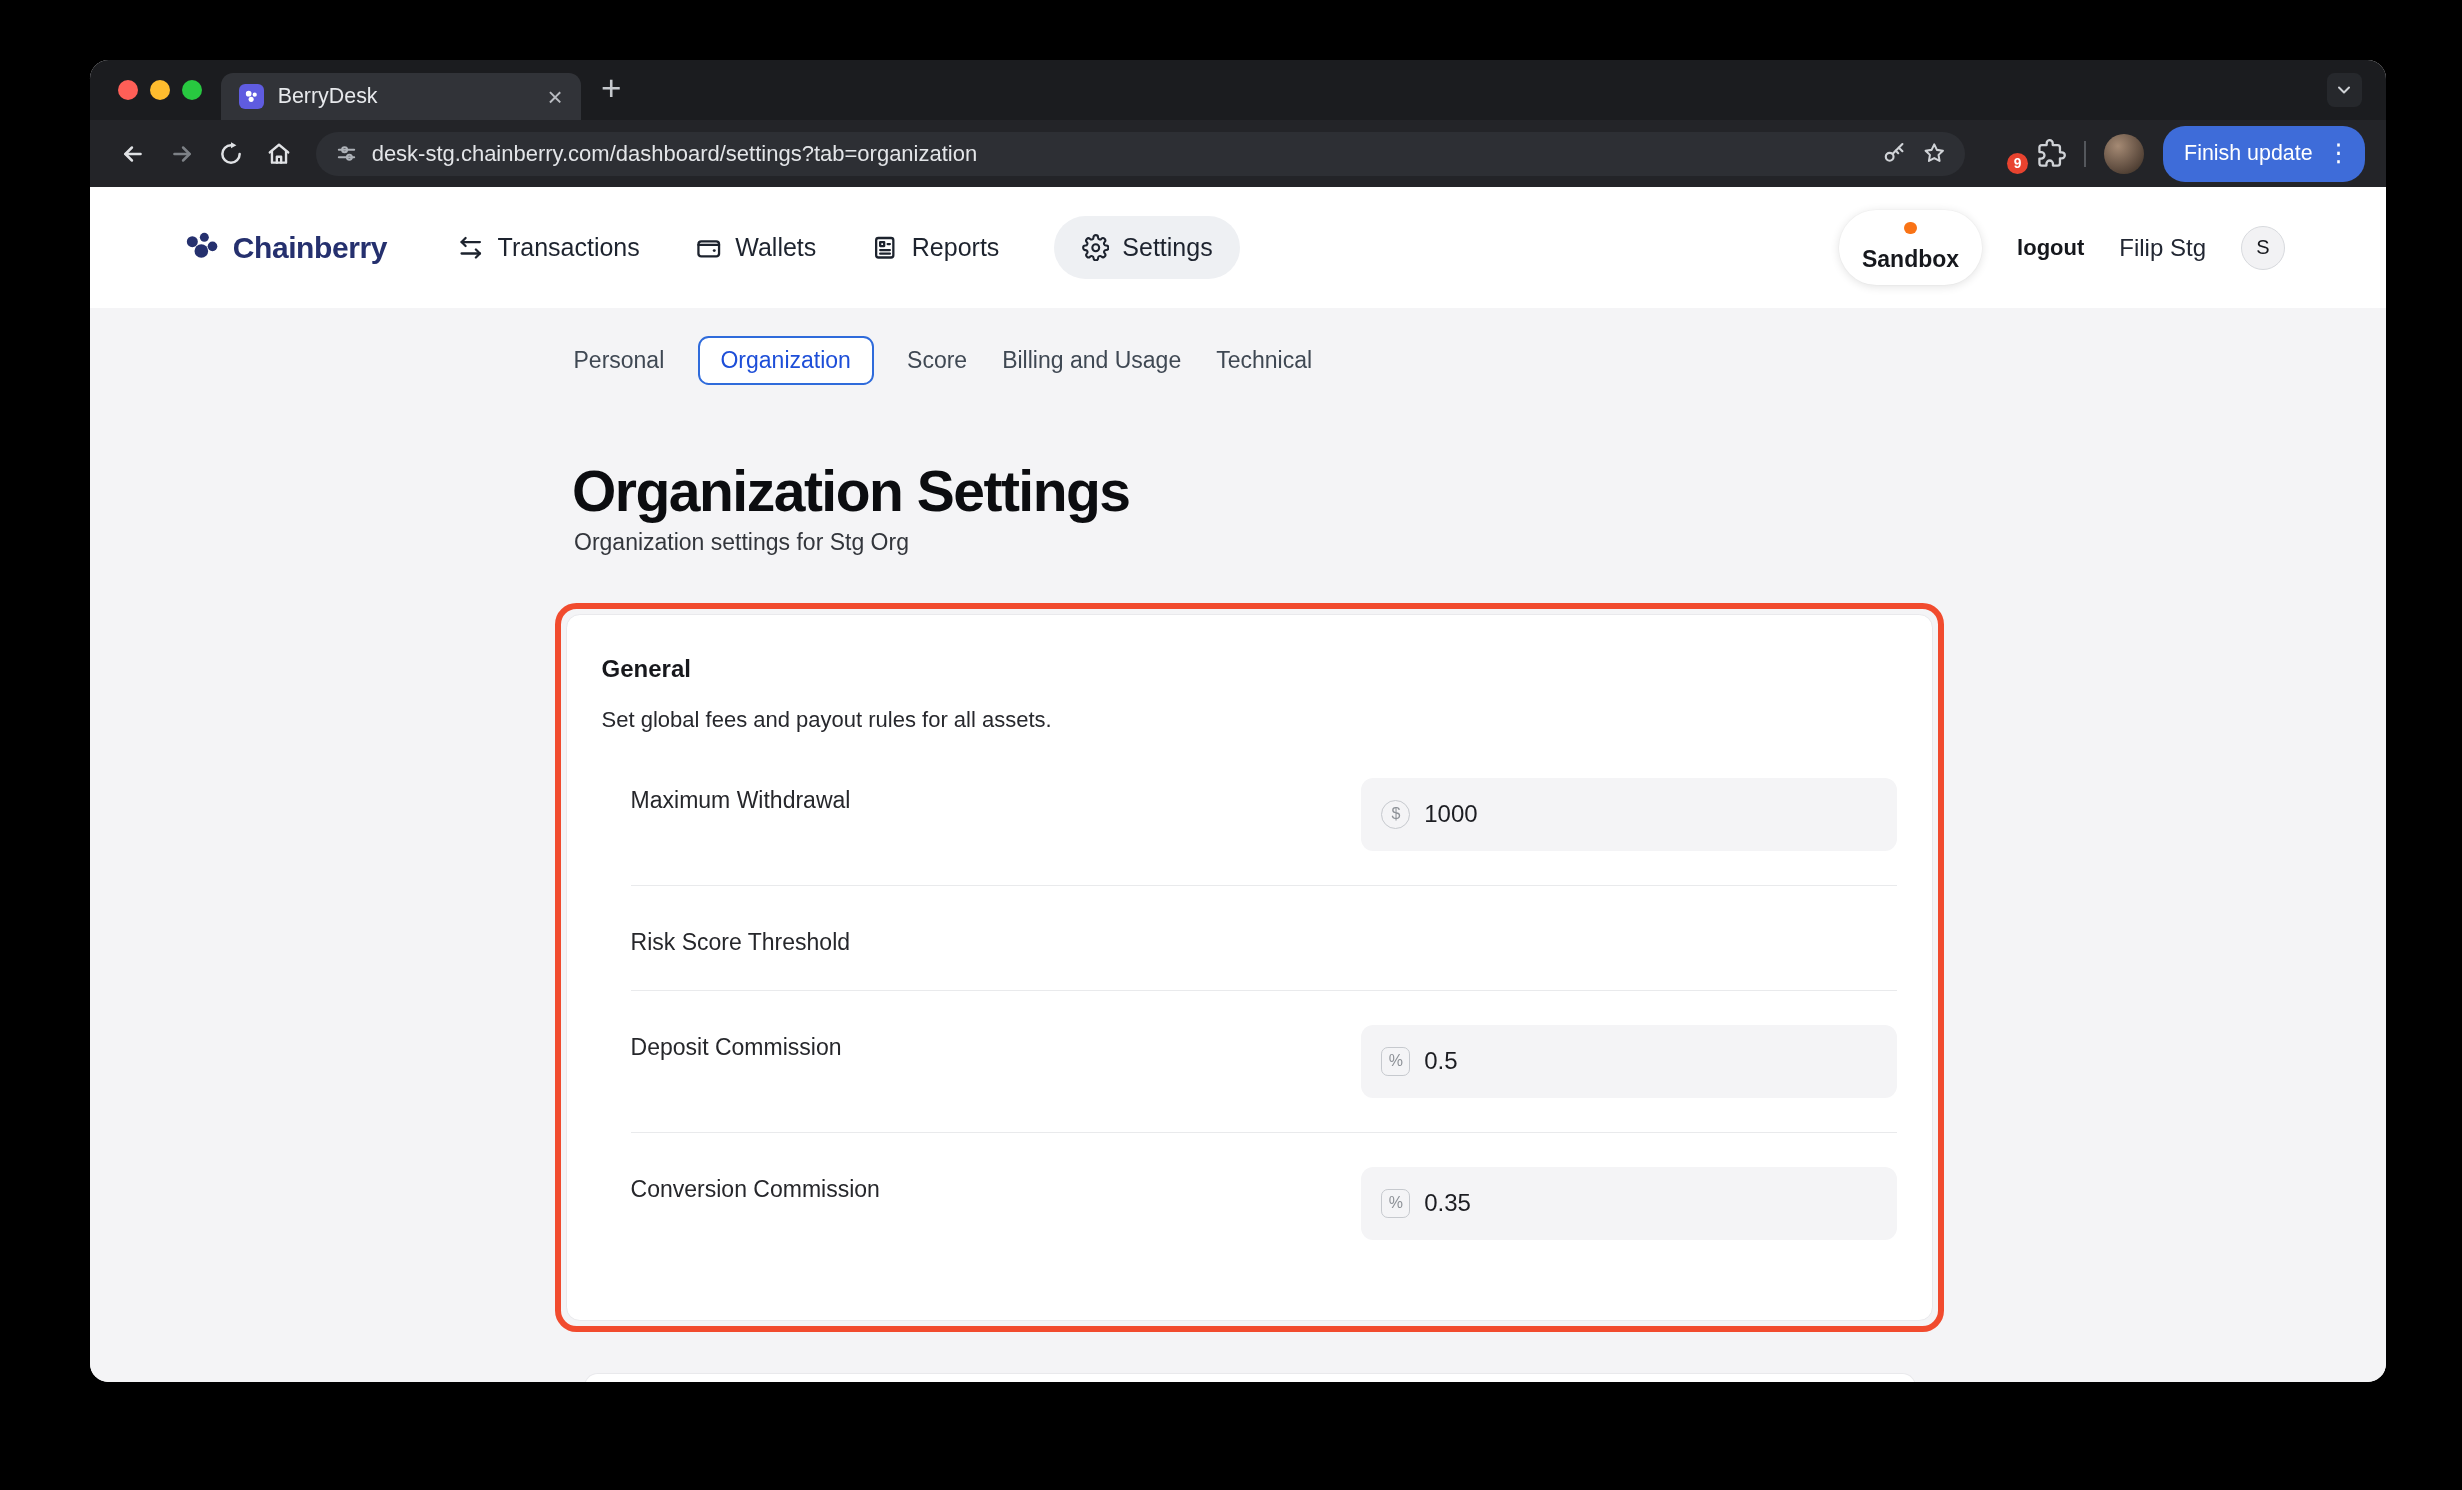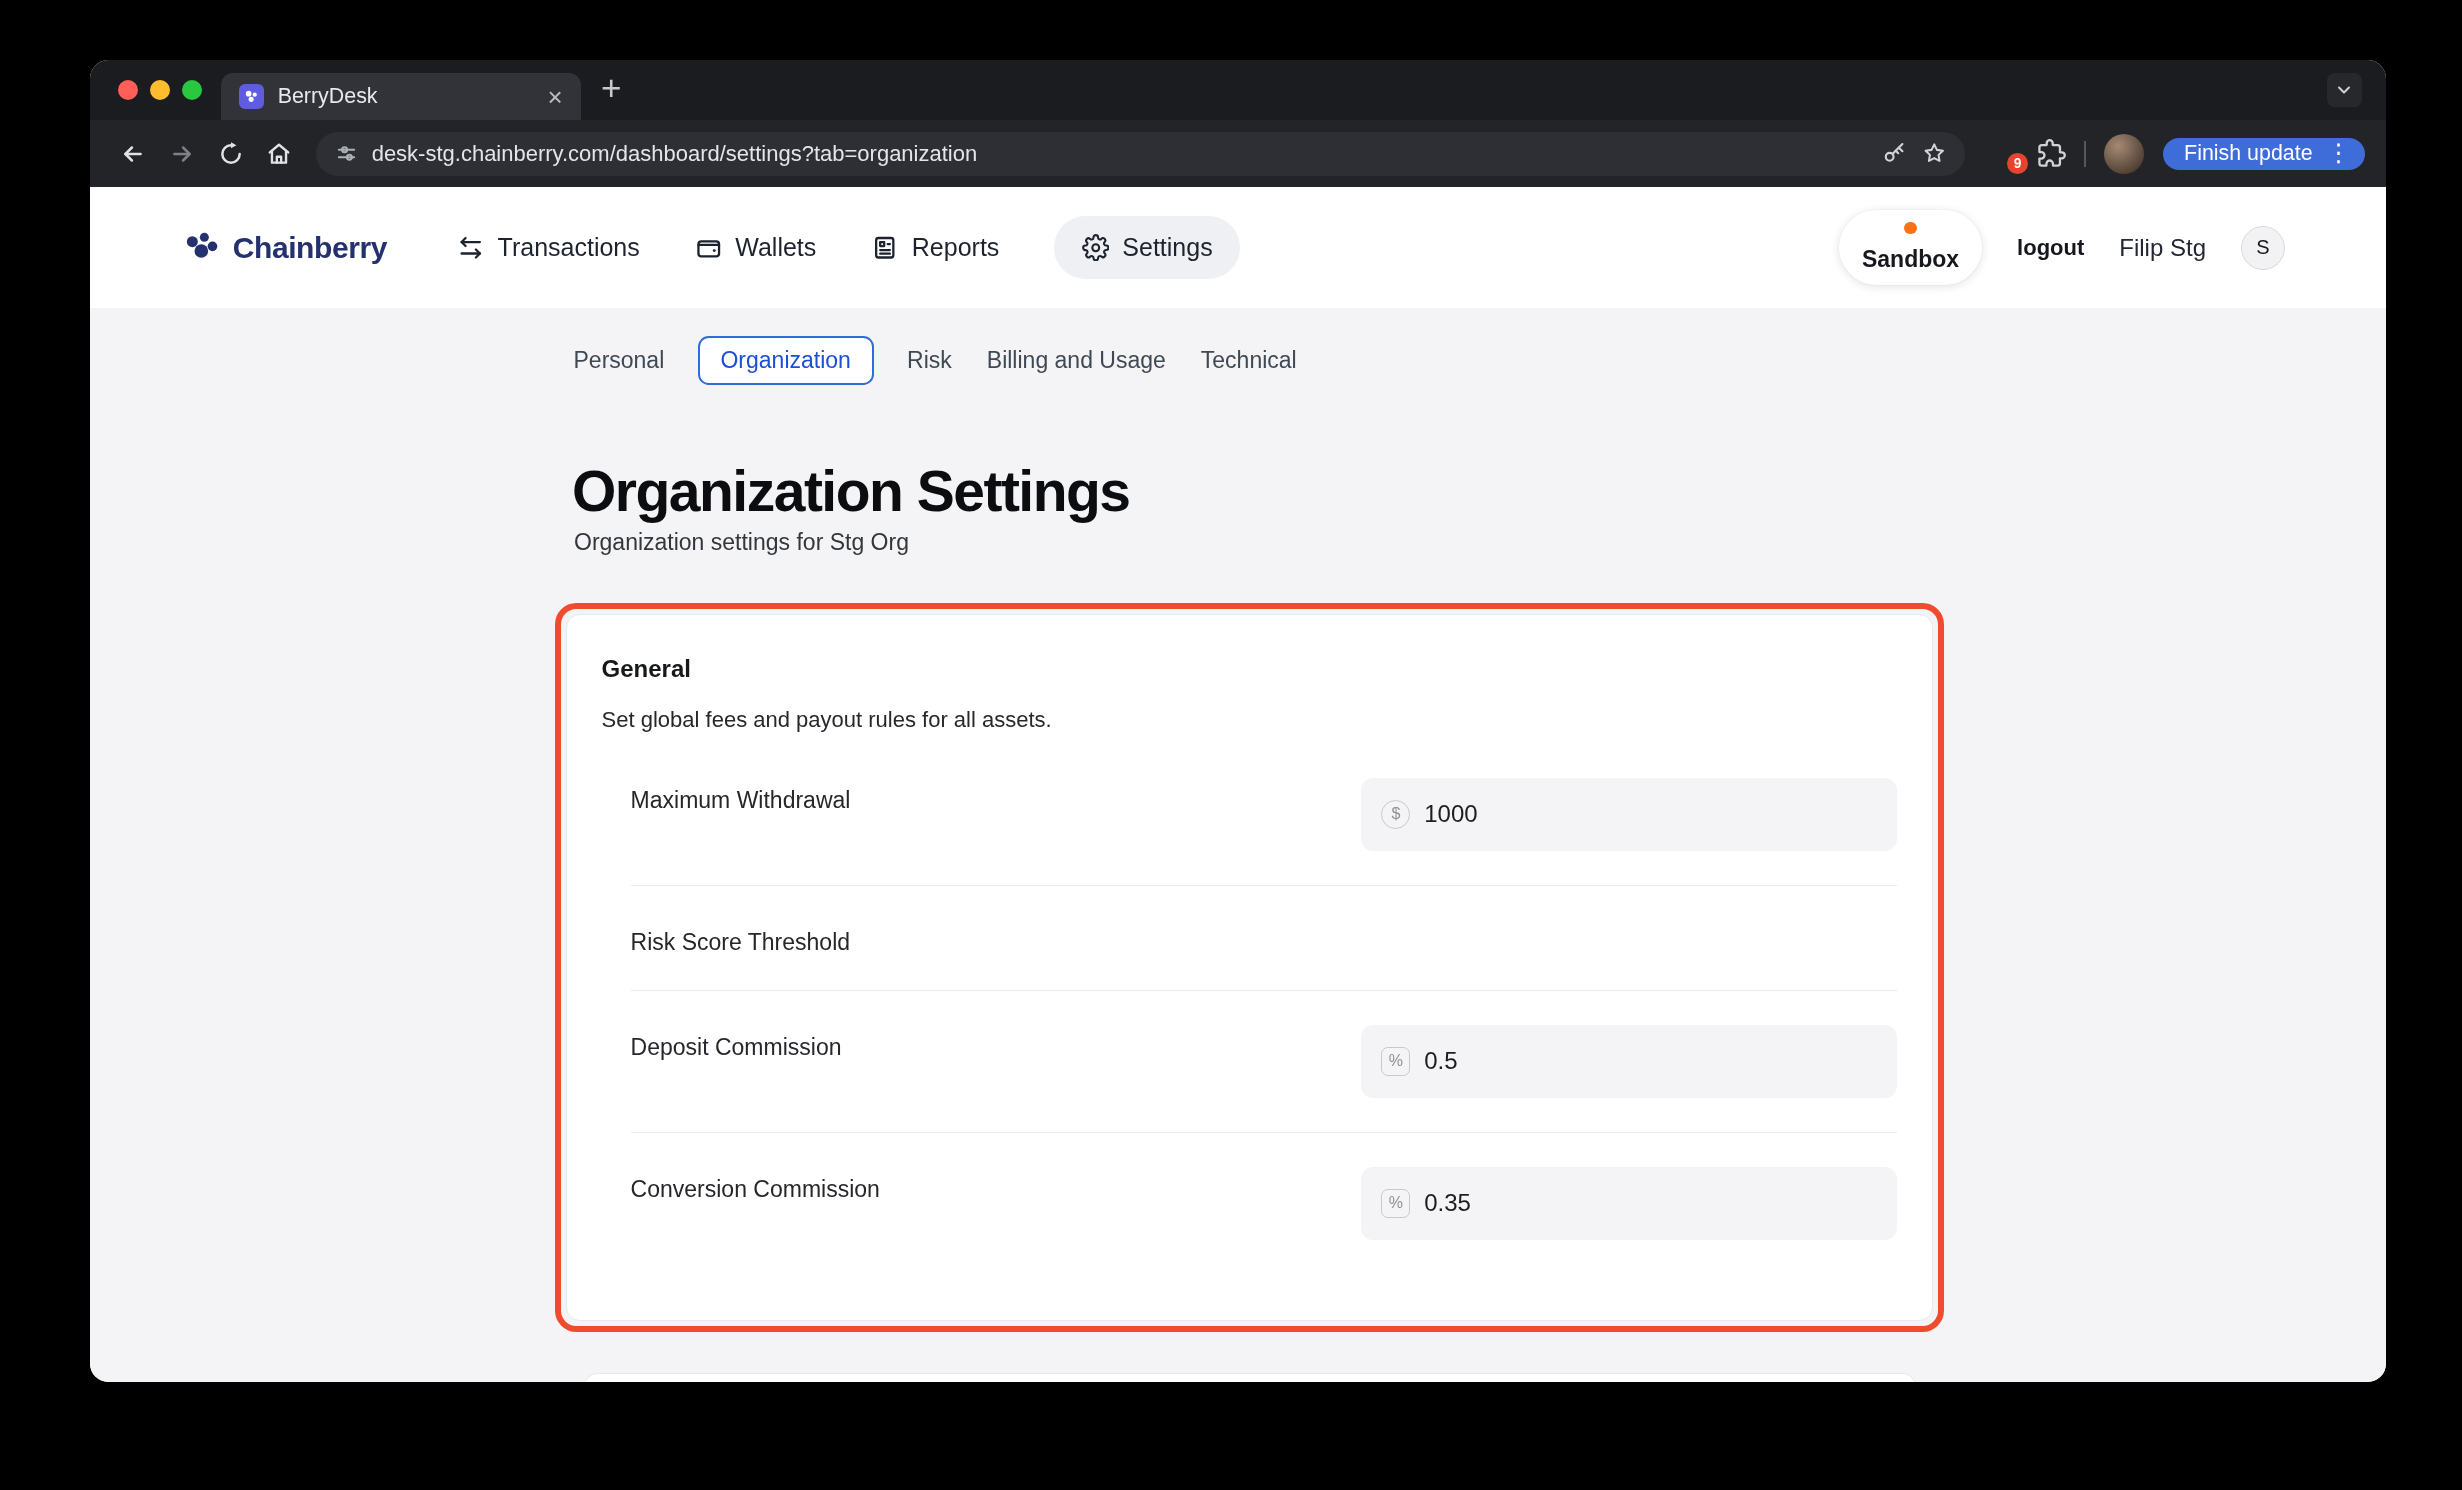--- a/index.html
+++ b/index.html
@@ -34,21 +34,21 @@
   .omni-icon { color:#aeb2b8; display:flex; flex:none; }
   .omni-right { color:#d0d3d7; display:flex; gap:15.3px; flex:none; }
   .ext-wrap { position:relative; width:34px; height:34px; flex:none; margin-left:7.7px; }
   .ext-logo { width:31px; height:31px; border-radius:6.9px; background:radial-gradient(circle at 35% 35%, #ff8a50, #e8432f 70%); }
   .ext-badge { position:absolute; right:-6.1px; bottom:-3.1px; min-width:20.7px; height:20.7px; border-radius:10.7px;
                background:#e8432f; color:#fff; font-size:13.8px; font-weight:bold; display:flex; align-items:center; justify-content:center; padding:0 3.8px; }
   .puzzle-btn { color:#cfd2d6; display:flex; margin-left:10.7px; flex:none; }
   .tb-divider { width:1.5px; height:26px; background:#54575c; margin:0 13.8px; flex:none; }
   .tb-avatar { width:40px; height:40px; border-radius:50%; flex:none;
                background:radial-gradient(circle at 35% 30%, #a58a74, #5c4a3d 65%, #33291f); }
-  .finish-btn { margin-left:13.8px; height:32px; border-radius:22px; background:#3e6cd9; color:#fff;
+  .finish-btn { margin-left:13.8px; height:56px; border-radius:22px; background:#3e6cd9; color:#fff;
                 display:flex; align-items:center; gap:7.7px; padding:0 7.7px 0 21.4px; flex:none; }
   .finish-label { font-size:21.4px; }
   .kebab { font-size:24.5px; line-height:1; padding:0 6.1px; }
 
   
   .page { height:1195px; background:#f4f4f6; }
   .appbar { height:121px; background:#fff; display:flex; align-items:center; padding:0 101px 0 92px; }
   .brand { display:flex; align-items:center; gap:10.7px; }
   .brand-name { font-size:30px; font-weight:bold; color:#25306e; letter-spacing:-0.4px; }
   .mainnav { display:flex; align-items:center; margin-left:70px; gap:55px;text-align:right; }
@@ -264,21 +264,21 @@
         </span>
         <span class="logout">logout</span>
         <span class="username">Filip Stg</span>
         <span class="user-avatar">S</span>
       </div>
     </div>
 
     <div class="settings-tabs">
       <span class="stab">Personal</span>
       <span class="stab active">Organization</span>
-      <span class="stab">Risk</span>
+      <span class="stab">Score</span>
       <span class="stab">Billing and Usage</span>
       <span class="stab">Technical</span>
     </div>
 
     <h1 class="page-title">Organization Settings</h1>
     <div class="page-sub">Organization settings for Stg Org</div>
 
     <div class="hl-card">
       <div class="card">
         <div class="card-title">General</div>

